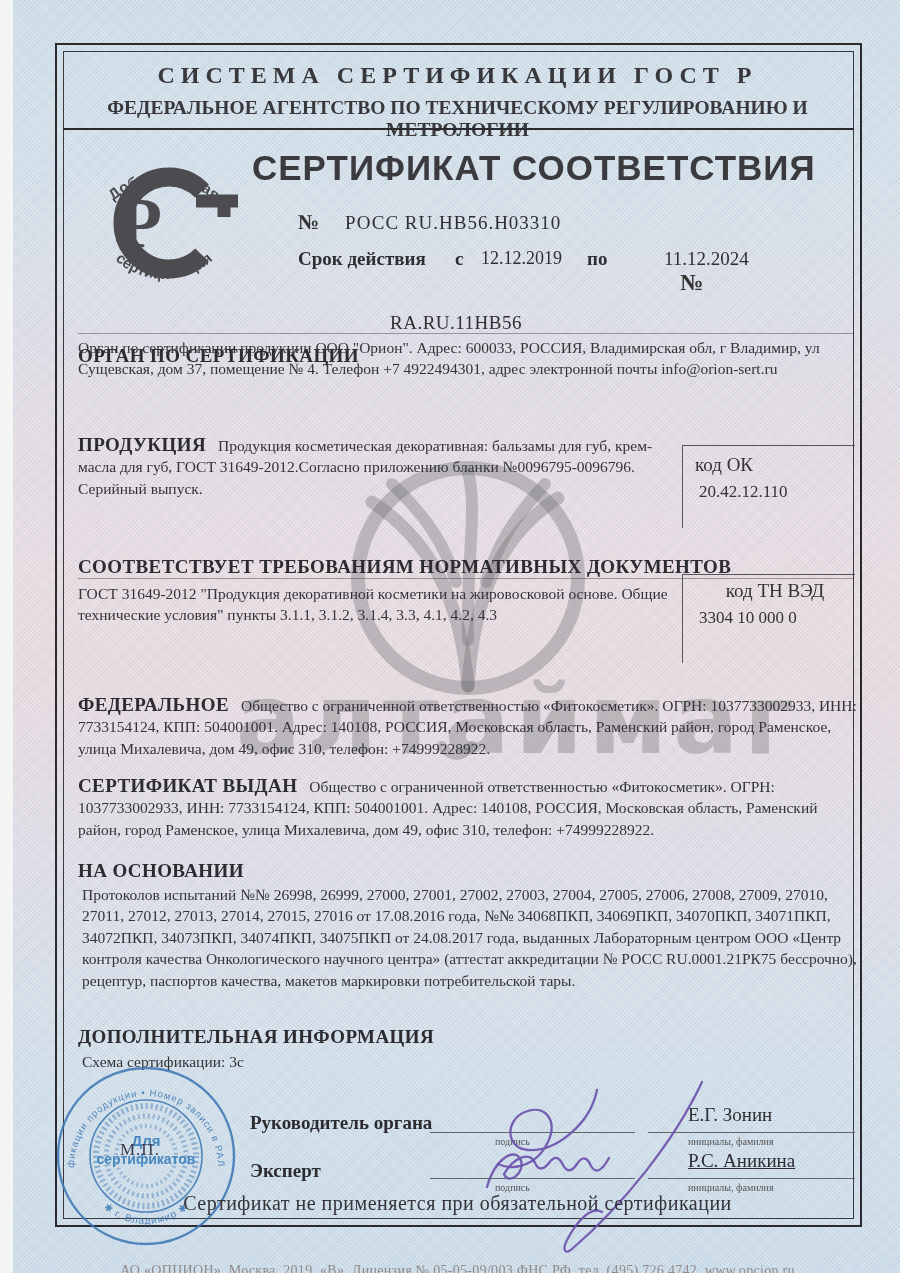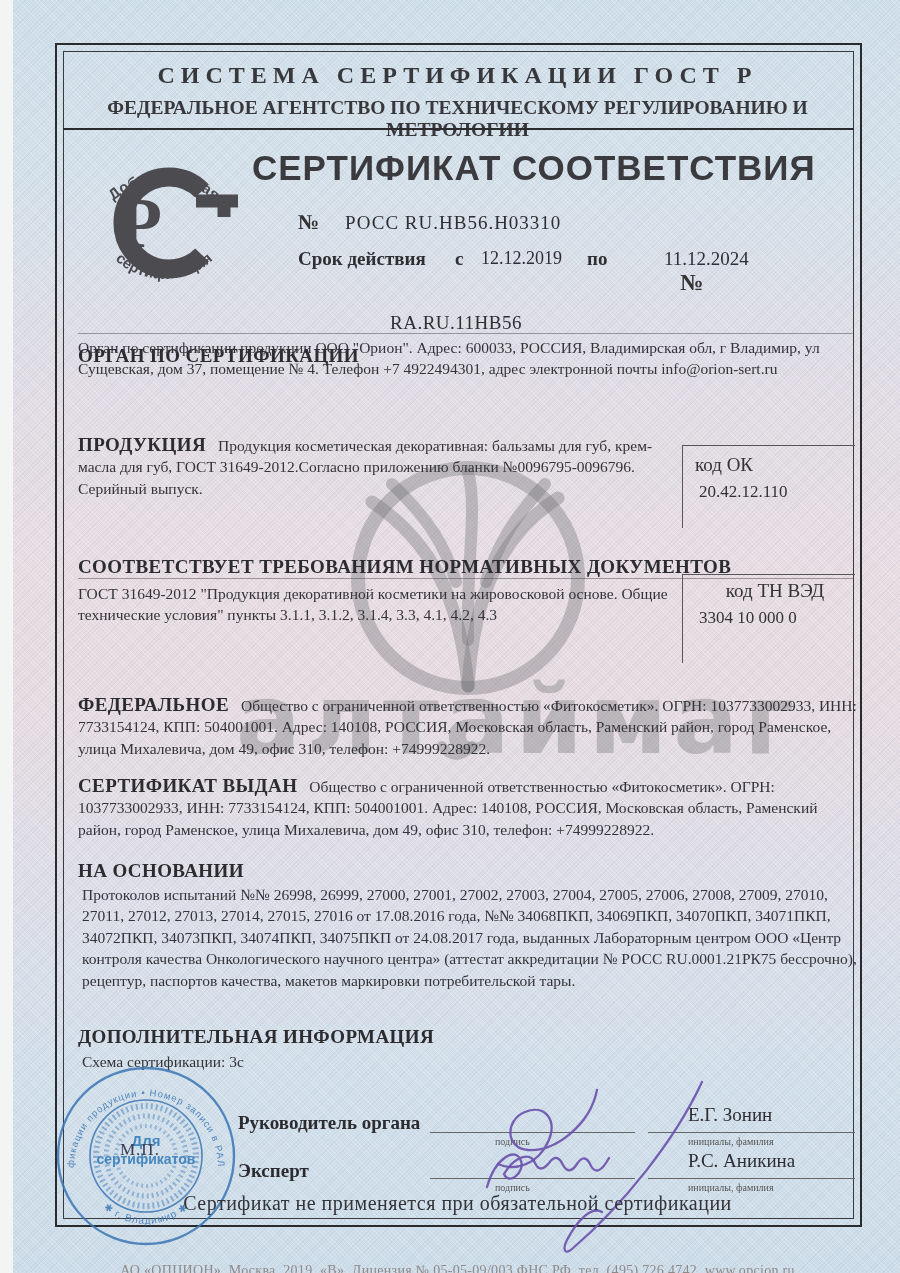--- a/index.html
+++ b/index.html
@@ -28,21 +28,21 @@
   .valid-to{left:664px;top:248px;font-size:19px;color:#2e2e33;}
   .blank-no{left:680px;top:270px;font-size:23px;font-weight:bold;color:#333;}
   .blank-num{left:712px;top:266px;font-family:"DejaVu Sans Mono",monospace;font-weight:bold;font-size:29px;letter-spacing:2px;color:#c04a4a;}
   .sec-head{font-size:19px;font-weight:bold;letter-spacing:.4px;color:#2c2c30;}
   .sec-head-inline{font-size:19px;font-weight:bold;letter-spacing:.4px;color:#2c2c30;}
   .body-txt{font-size:15.5px;line-height:1.38;color:#333338;}
   .thin-rule{height:1px;background:rgba(60,60,65,.45);}
   .code-box{border-top:1px solid #55555a;border-left:1px solid #55555a;}
   .code-label{font-size:19px;color:#333;}
   .code-value{font-size:17px;color:#333;}
-  .sig-label{font-size:19px;font-weight:bold;color:#2c2c30;}
+  .sig-label{font-size:19px;font-weight:bold;color:#2c2c30;margin-left:12px;}
   .sig-line{height:1px;background:#666;}
   .sig-cap{font-size:10px;color:#555;}
   .sig-name{font-size:19px;color:#2e2e33;}
   .disclaimer{left:60px;top:1192px;width:795px;text-align:center;font-size:20px;color:#333338;letter-spacing:.5px;}
   .print-info{left:60px;top:1239px;width:795px;text-align:center;font-size:14px;color:#8f8a8a;letter-spacing:.3px;margin-top:24px;}
   .wm-text{left:236px;top:664px;font-family:"DejaVu Sans",sans-serif;font-weight:bold;font-size:96px;letter-spacing:6px;color:rgba(128,128,130,.42);}
   .mp-text{left:120px;top:1140px;font-size:17px;color:#3c3c50;letter-spacing:1px;}
 </style>
 </head>
 <body>
@@ -162,21 +162,21 @@
   <div class="abs sig-label" style="left:238px;top:1112px;">Руководитель органа</div>
   <div class="abs sig-line" style="left:430px;top:1132px;width:205px;"></div>
   <div class="abs sig-cap" style="left:495px;top:1136px;">подпись</div>
   <div class="abs sig-name" style="left:688px;top:1104px;">Е.Г. Зонин</div>
   <div class="abs sig-line" style="left:648px;top:1132px;width:207px;"></div>
   <div class="abs sig-cap" style="left:688px;top:1136px;">инициалы, фамилия</div>
 
   <div class="abs sig-label" style="left:238px;top:1160px;">Эксперт</div>
   <div class="abs sig-line" style="left:430px;top:1178px;width:205px;"></div>
   <div class="abs sig-cap" style="left:495px;top:1182px;">подпись</div>
-  <div class="abs sig-name" style="left:688px;top:1150px;">Р.С. Аникина</div>
+  <div class="abs sig-name" style="left:688px;top:1150px;text-decoration:underline;">Р.С. Аникина</div>
   <div class="abs sig-line" style="left:648px;top:1178px;width:207px;"></div>
   <div class="abs sig-cap" style="left:688px;top:1182px;">инициалы, фамилия</div>
 
   <svg class="abs" style="left:0;top:0;width:900px;height:1273px;" viewBox="0 0 900 1273" fill="none">
     <g stroke="rgba(106,80,172,.9)" stroke-width="2.3" stroke-linecap="round" fill="none">
       <path d="M 597 1090 C 590 1125 555 1152 528 1150 C 505 1148 505 1120 525 1112 C 545 1104 558 1120 548 1142 C 538 1164 515 1172 498 1164"></path>
       <path d="M 487 1187 C 495 1158 516 1146 521 1161 C 525 1172 509 1186 504 1174 C 514 1157 530 1151 535 1163 Q 540 1174 549 1163 Q 557 1152 563 1165 Q 569 1176 577 1164 Q 585 1152 591 1166 Q 598 1178 609 1158"></path>
       <path d="M 702 1082 C 674 1142 622 1206 572 1249 C 565 1255 562 1250 567 1240 C 578 1219 592 1206 602 1212"></path>
     </g>
   </svg>

